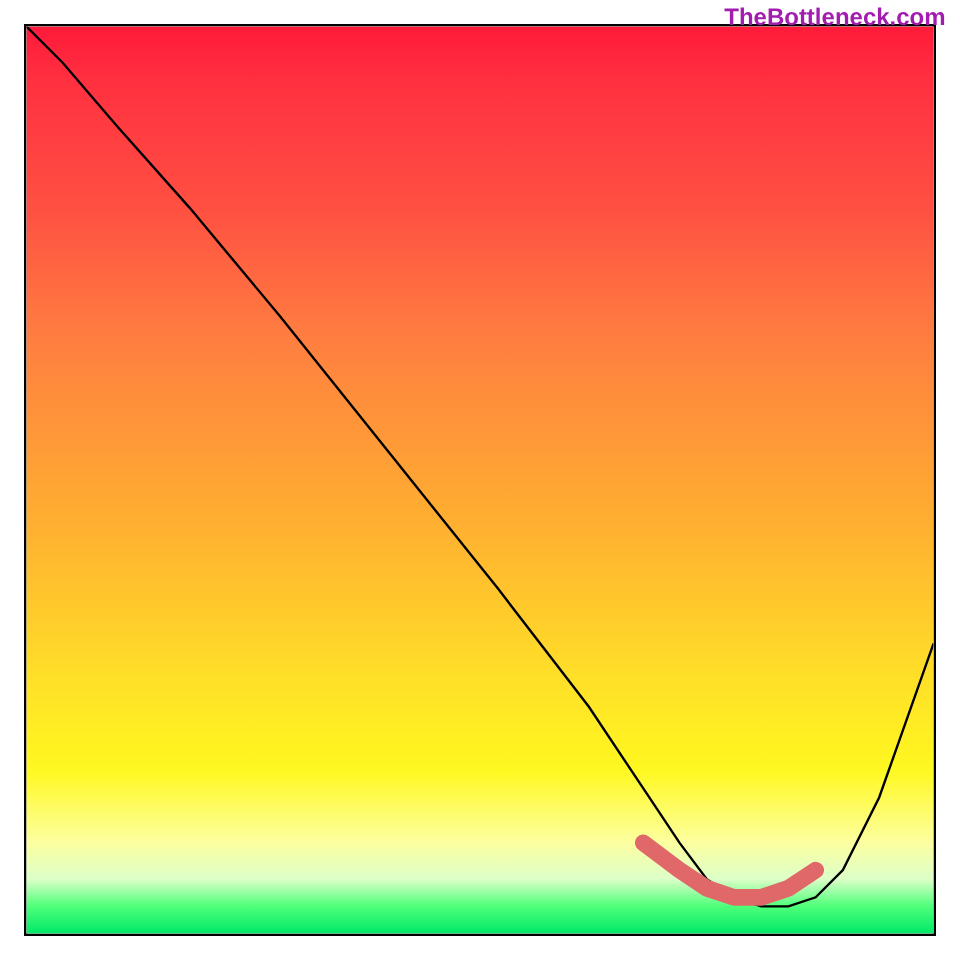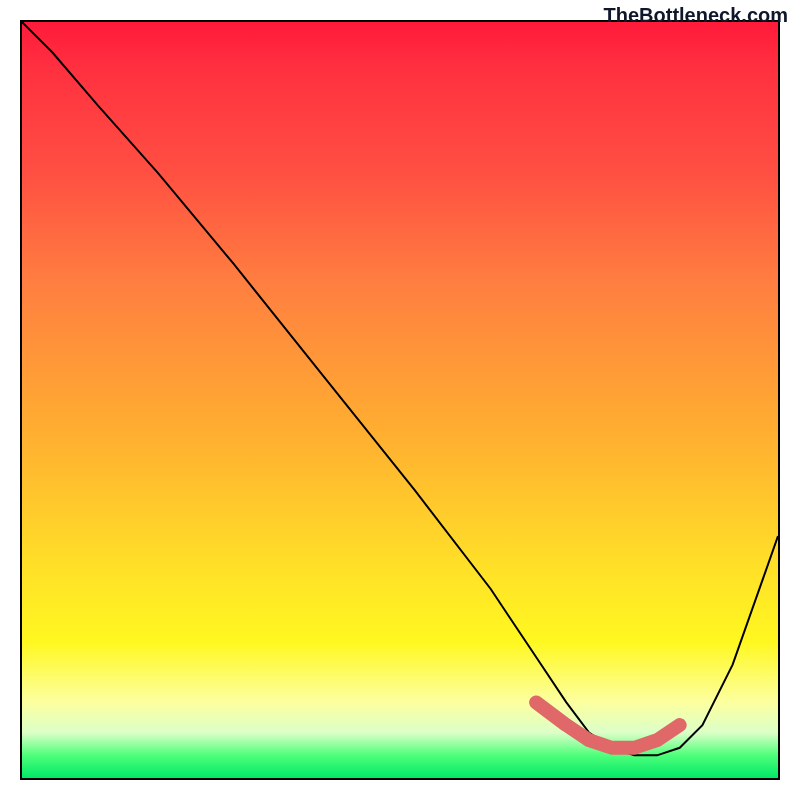--- a/index.html
+++ b/index.html
@@ -10,21 +10,21 @@
     position: relative;
     font-family: Arial, sans-serif;
     background: #fff;
   }
   .watermark {
     position: absolute;
     top: 4px;
     right: 12px;
     font-size: 20px;
     font-weight: bold;
-    color: #0f172a;
+    color: #a21caf;
     z-index: 10;
   }
   .plot-area {
     position: absolute;
     left: 20px;
     top: 20px;
     width: 760px;
     height: 760px;
     border: 2px solid #000;
     box-sizing: border-box;

